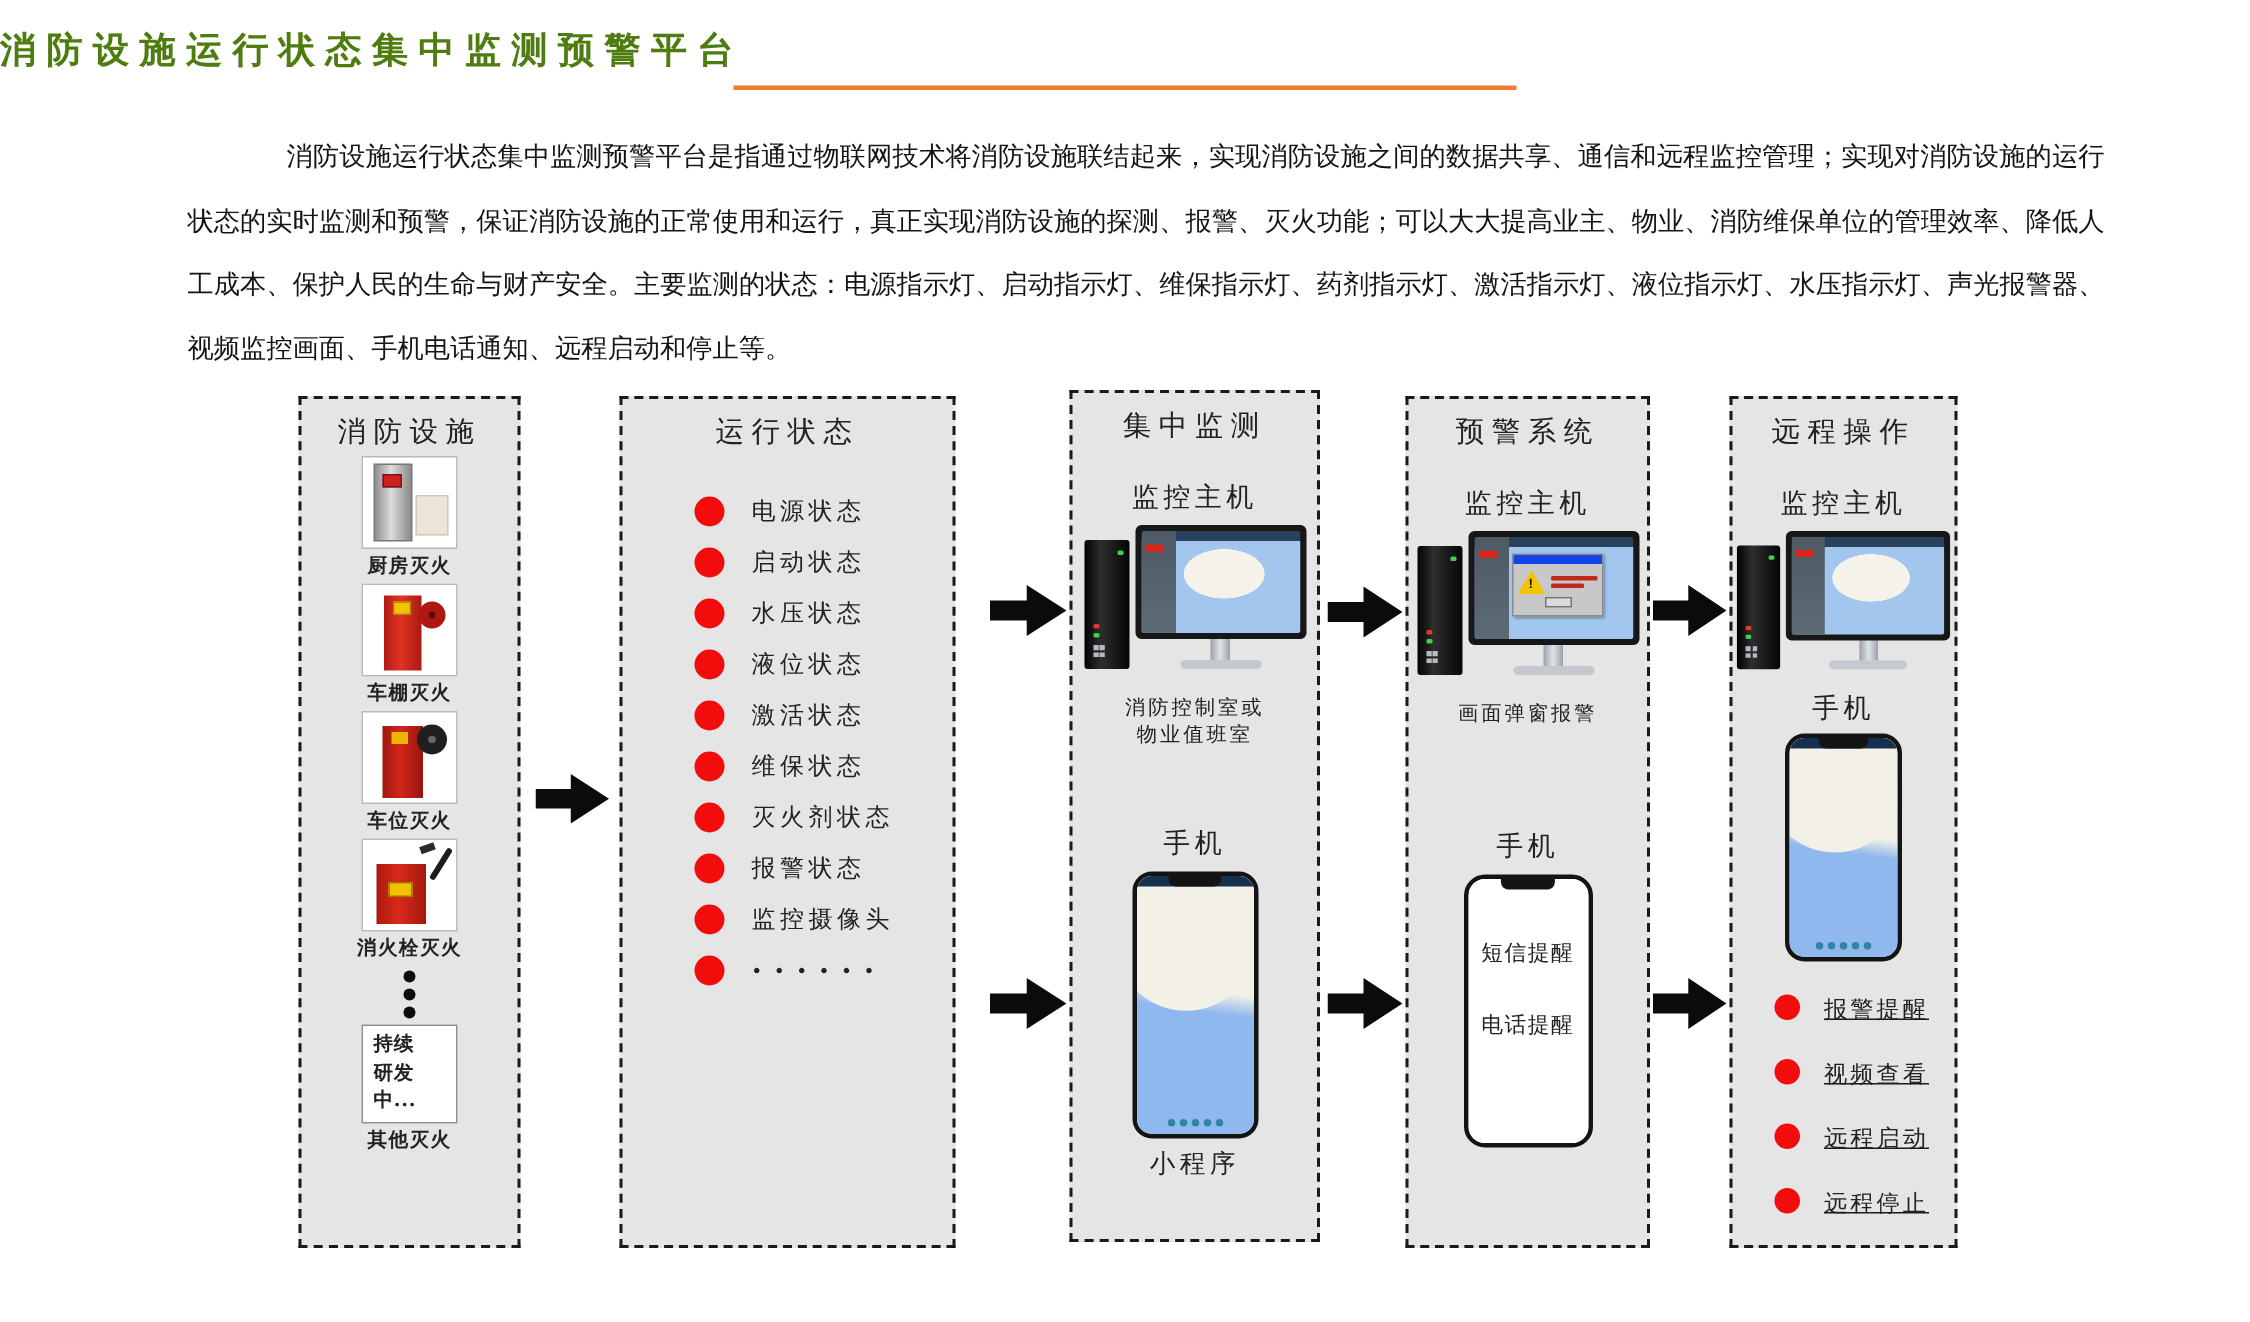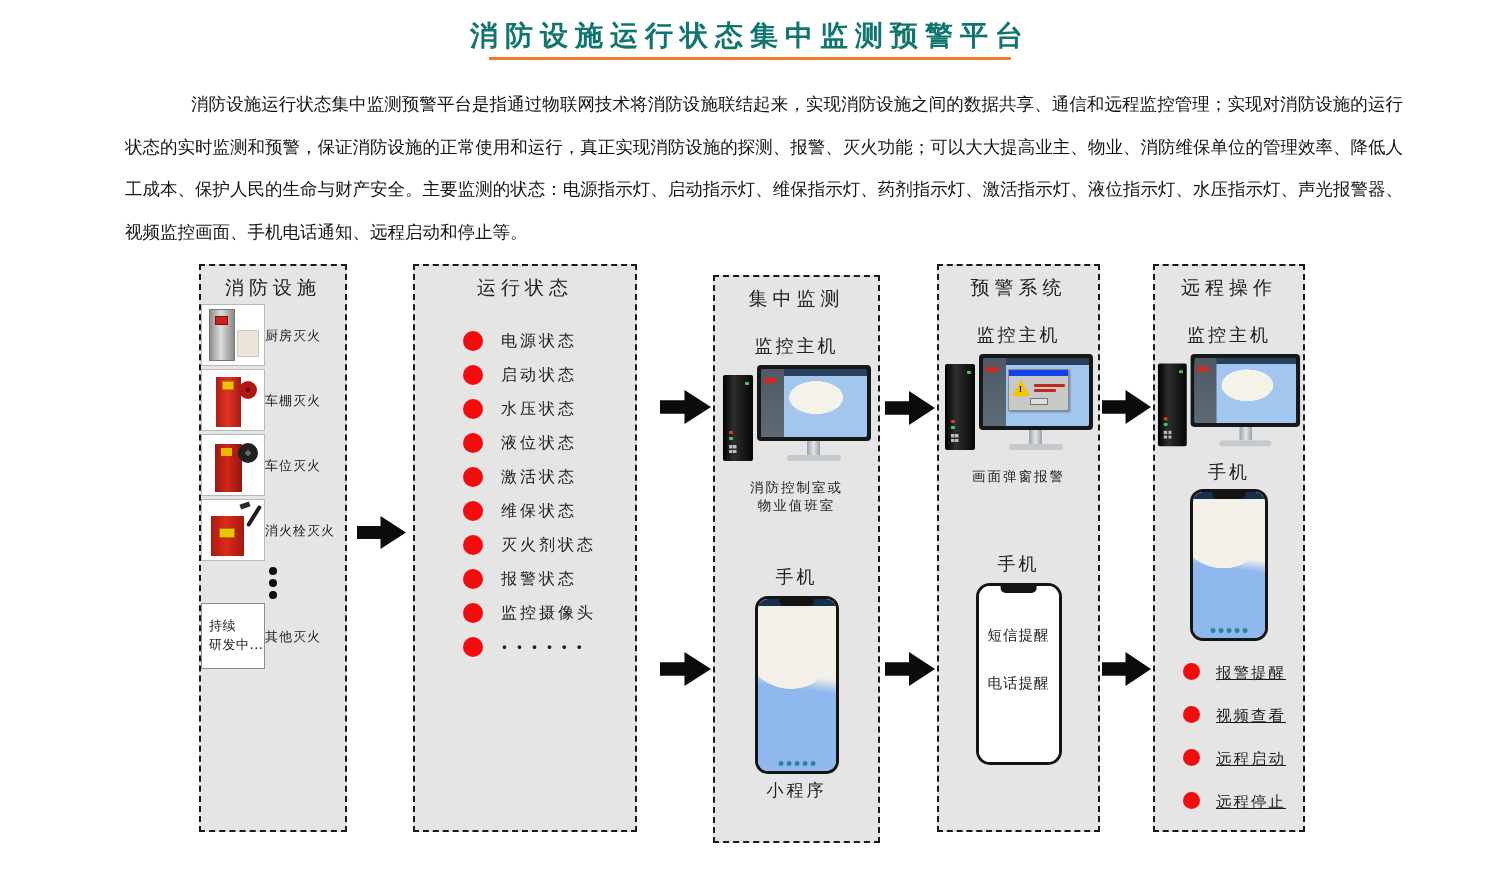--- a/index.html
+++ b/index.html
@@ -1,41 +1,41 @@
 <!DOCTYPE html>
 <html lang="zh"><head>
 <meta charset="utf-8">
 <style>
   * { margin:0; padding:0; box-sizing:border-box; }
   html,body { background:#ffffff; }
   body { font-family:"Liberation Sans", sans-serif; color:#1a1a1a; }
   .page { position:relative; width:1500px; height:881px; background:#fff; overflow:hidden; }
 
   
-  .page-title { position:absolute; top:17px; left:0; width:100%; text-align:center;
-    font-size:28px; font-weight:bold; letter-spacing:7px; color:#0f766e; }
+  .page-title { position:absolute; top:17px; left:0; width:100%; text-align:left;
+    font-size:24px; font-weight:bold; letter-spacing:7px; color:#4d7c0f; }
   .title-underline { position:absolute; top:57px; left:50%; transform:translateX(-50%);
     width:522px; height:3px; background:#ED7D31; }
   .intro { position:absolute; top:83px; left:113px; width:1278px;
     font-size:17.5px; line-height:42.5px; text-align:justify; text-indent:66px; color:#141414;margin-left:12px; }
 
   
   .dbox { position:absolute; border:2px dashed #1a1a1a; background:#e5e5e5;
     font-family:"DejaVu Serif", serif; }
   .dbox-title { margin-top:9px; text-align:center; font-size:19px; letter-spacing:5px; color:#222; }
   .sub-title { margin-top:22px; text-align:center; font-size:18px; letter-spacing:3px; color:#222; }
 
   #box-facilities { left:199px; top:264px; width:148px; height:568px; }
   #box-status     { left:413px; top:264px; width:224px; height:568px; }
-  #box-monitor    { left:713px; top:275px; width:167px; height:568px; }
+  #box-monitor    { left:713px; top:260px; width:167px; height:568px; }
   #box-warning    { left:937px; top:264px; width:163px; height:568px; }
   #box-remote     { left:1153px; top:264px; width:152px; height:568px; }
 
   
-  .facility-figure { display:flex; align-items:center; margin-top:3px; }
+  .facility-figure { display:flex; flex-direction:column; align-items:center; margin-top:3px;font-weight:bold; }
   .facility-img { width:64px; height:62px; background:#fff; border:1px solid #b9b9b9;
     position:relative; overflow:hidden; }
   .facility-caption { margin-top:2px; font-size:13px; letter-spacing:1px; color:#222; }
   .v-dots { display:flex; flex-direction:column; align-items:center; gap:4px; margin:6px 0 4px; }
   .v-dots i { width:8px; height:8px; border-radius:50%; background:#0c0c0c; }
 
   
   .art-cab { position:absolute; }
   .k-cab { left:7px; top:4px; width:26px; height:52px;
     background:linear-gradient(90deg,#8f8f8f,#dcdcdc 45%,#8a8a8a); border:1px solid #777; }

